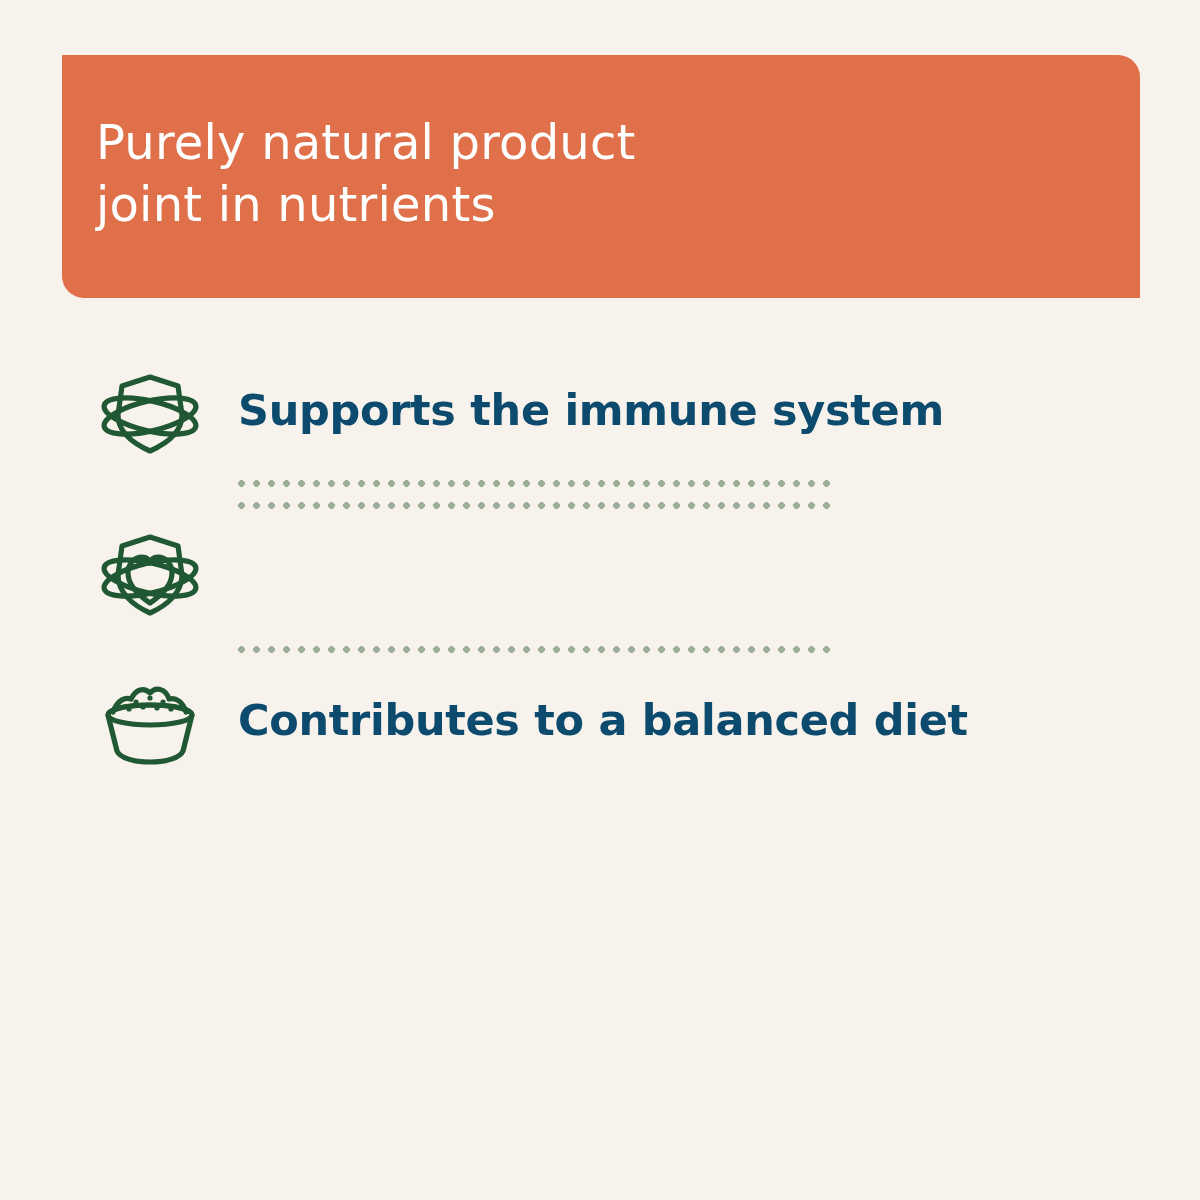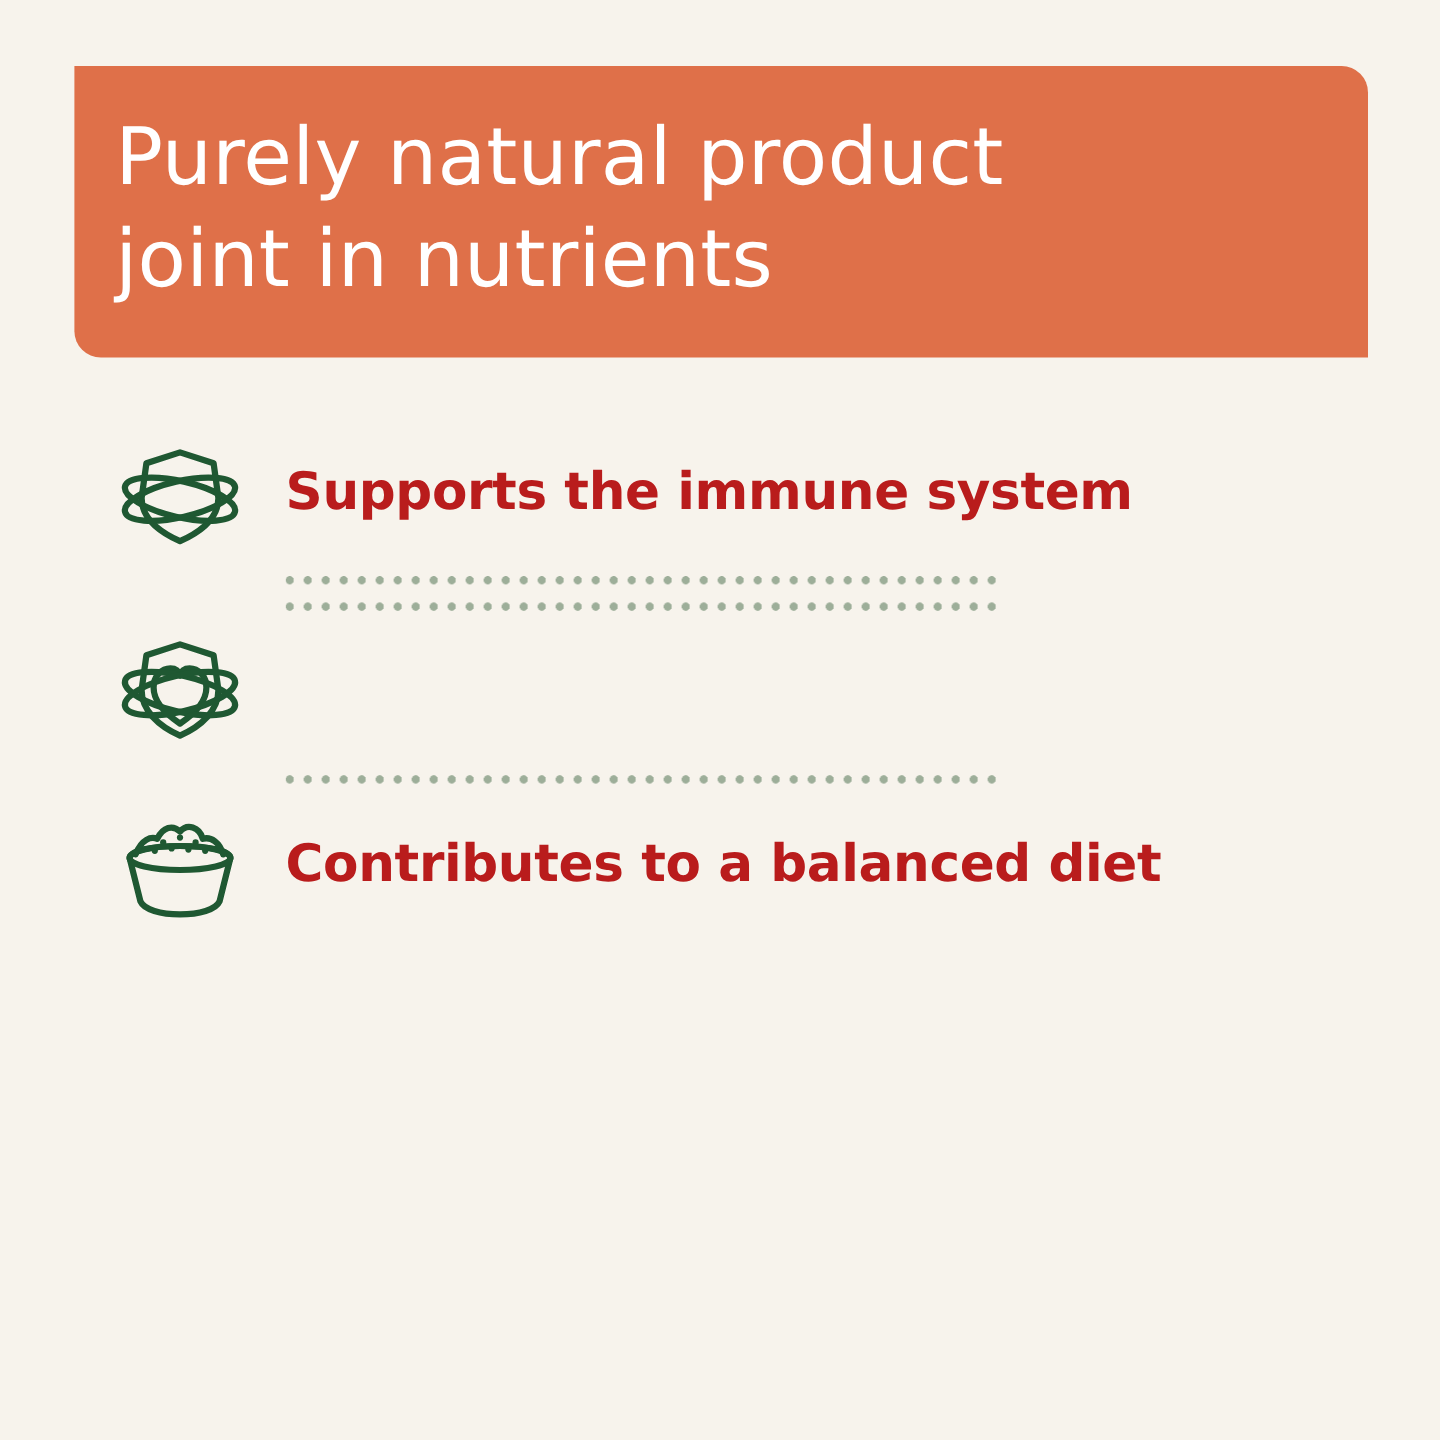--- a/index.html
+++ b/index.html
@@ -27,21 +27,21 @@
     border-radius: 0 22px 0 22px;
     display: flex;
     flex-direction: column;
     justify-content: center;
     padding: 0 0 6px 34px;
   }
 
   .banner-line {
     color: #FFFFFF;
     font-family: "DejaVu Sans", sans-serif;
-    font-size: 66px;
+    font-size: 48px;
     font-weight: 400;
     line-height: 1.28;
     letter-spacing: 0.2px;
     white-space: nowrap;
   }
 
   
   .benefits {
     position: absolute;
     left: 62px;
@@ -62,21 +62,21 @@
     display: flex;
     align-items: center;
     justify-content: center;
   }
 
   .benefit-icon svg {
     display: block;
   }
 
   .benefit-label {
-    color: #b91c1c;
+    color: #0c4a6e;
     font-family: "DejaVu Sans", sans-serif;
     font-size: 43px;
     font-weight: bold;
     letter-spacing: -0.3px;
     line-height: 1.1;
     white-space: nowrap;
   }
 
   
   .divider-wrap {

